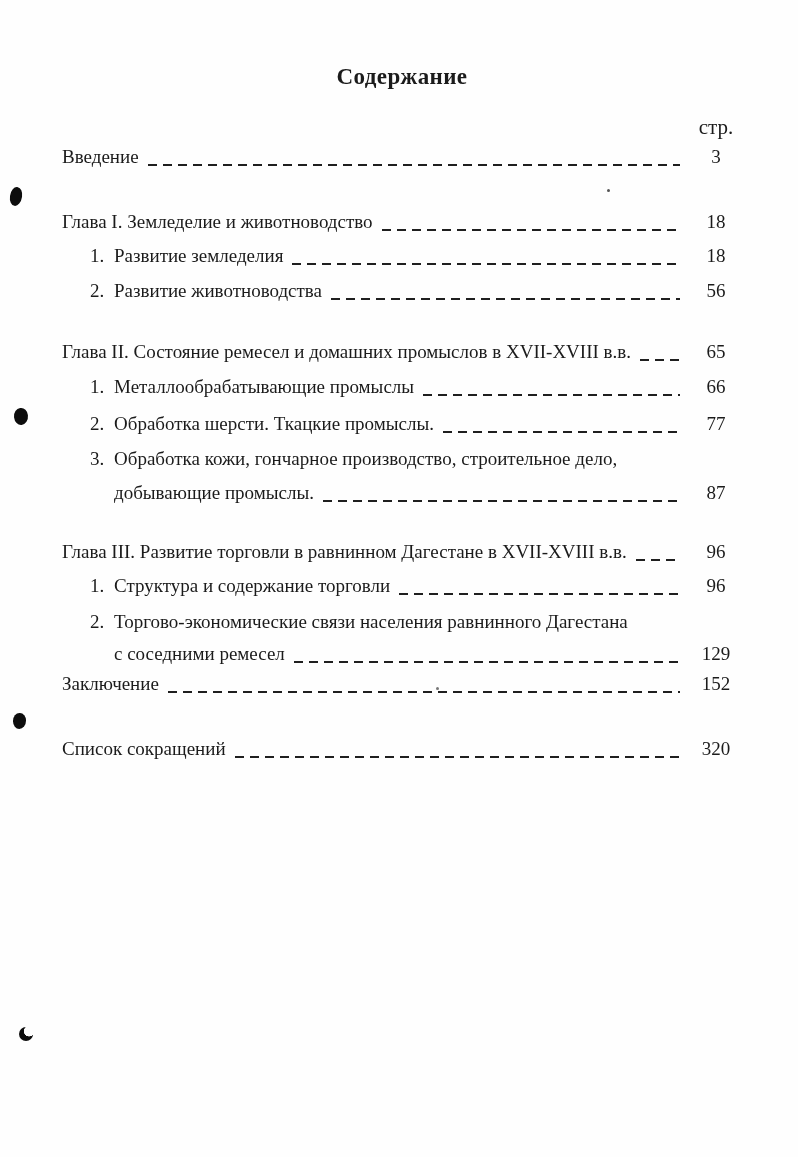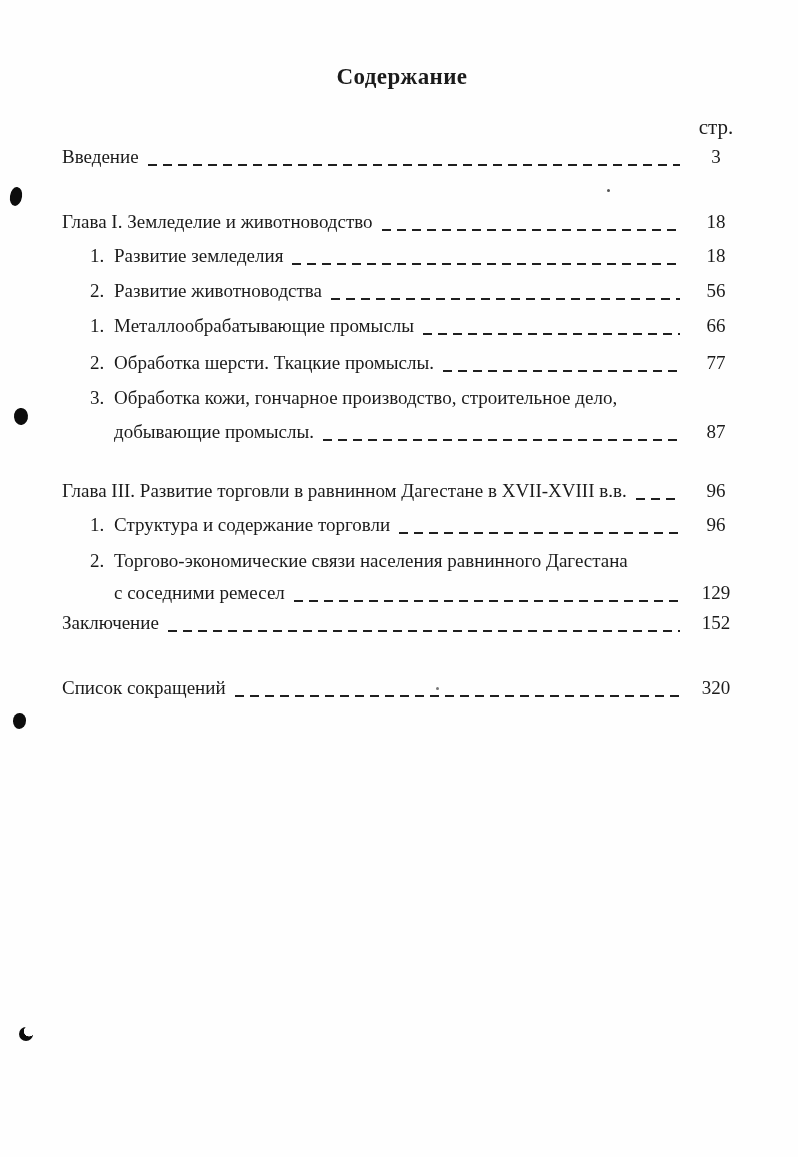--- a/index.html
+++ b/index.html
@@ -129,20 +129,25 @@
       <span class="pnum">18</span>
     </div>
 
     <div class="row" style="margin-top:13px">
       <span class="num">2.</span>
       <span class="lbl">Развитие животноводства</span>
       <span class="leader"></span>
       <span class="pnum">56</span>
     </div>
 
+    <div class="row bold" style="margin-top:39px">
+      <span class="lbl">Глава II. Состояние ремесел и домашних промыслов в XVII-XVIII в.в.</span>
+      <span class="leader"></span>
+      <span class="pnum">65</span>
+    </div>
 
     <div class="row" style="margin-top:13px">
       <span class="num">1.</span>
       <span class="lbl">Металлообрабатывающие промыслы</span>
       <span class="leader"></span>
       <span class="pnum">66</span>
     </div>
 
     <div class="row" style="margin-top:15px">
       <span class="num">2.</span>

